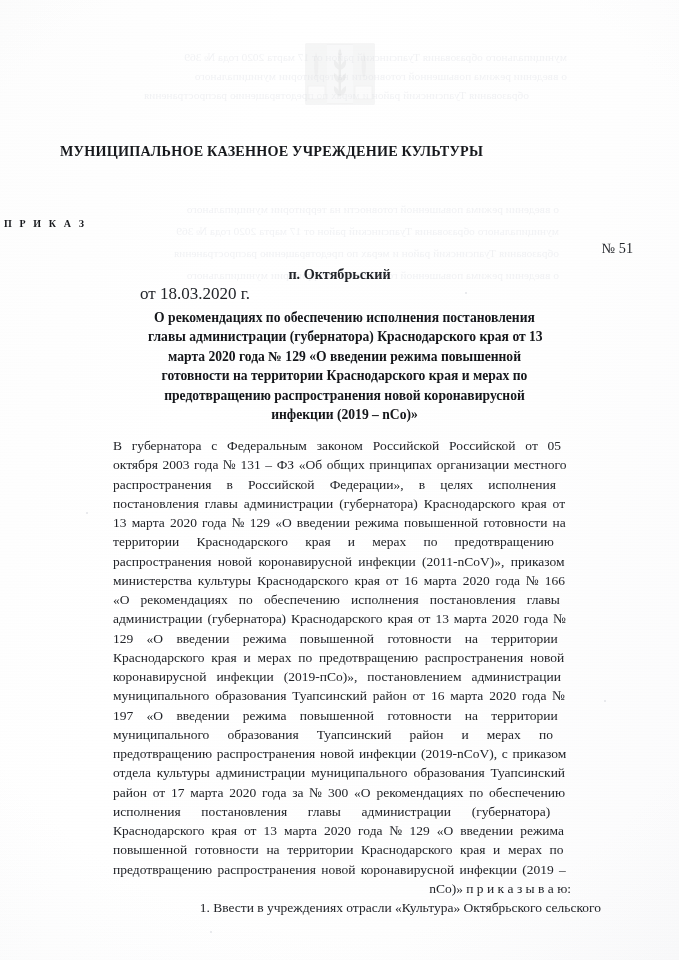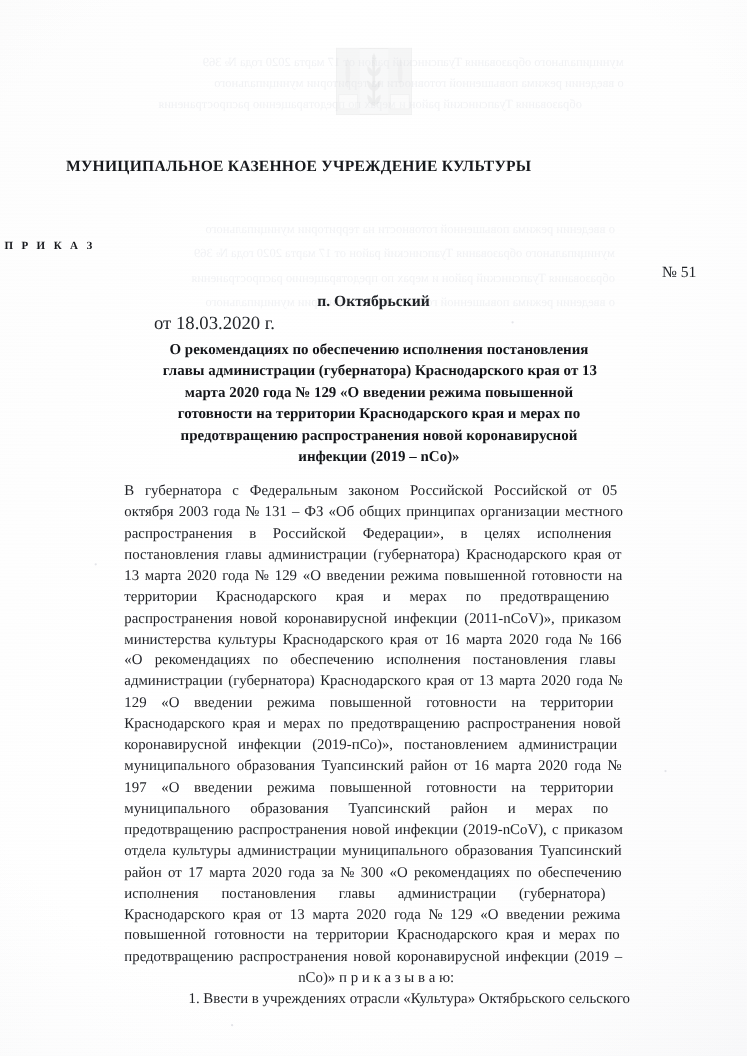--- a/index.html
+++ b/index.html
@@ -110,21 +110,21 @@
     color:#222429;
   }
   .ln{
     display:flex;
     white-space:nowrap;
     width:100%;
   }
   .ln > span{flex:0 0 auto;}
   .ln.just{justify-content:space-between;}
   .ln.just::after{content:"";}
-  .ln.left{justify-content:center;}
+  .ln.left{justify-content:flex-end;}
   .ln.indent{padding-left:30px;}
 
   
   .speck{position:absolute;background:#c9ccd3;border-radius:50%;opacity:.5;}
 </style>
 </head>
 <body>
 
 <div class="page">
 

